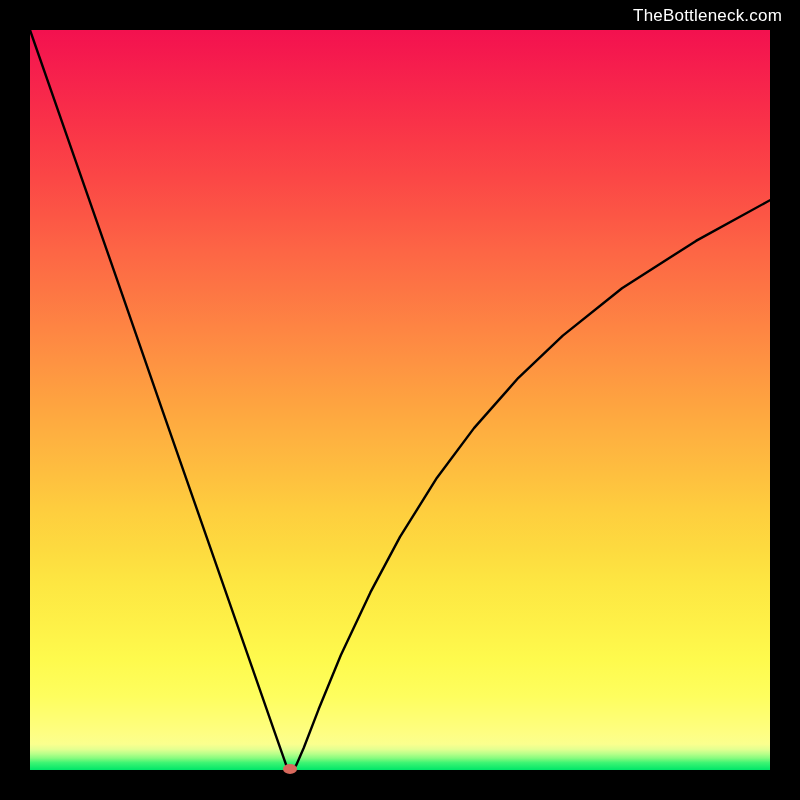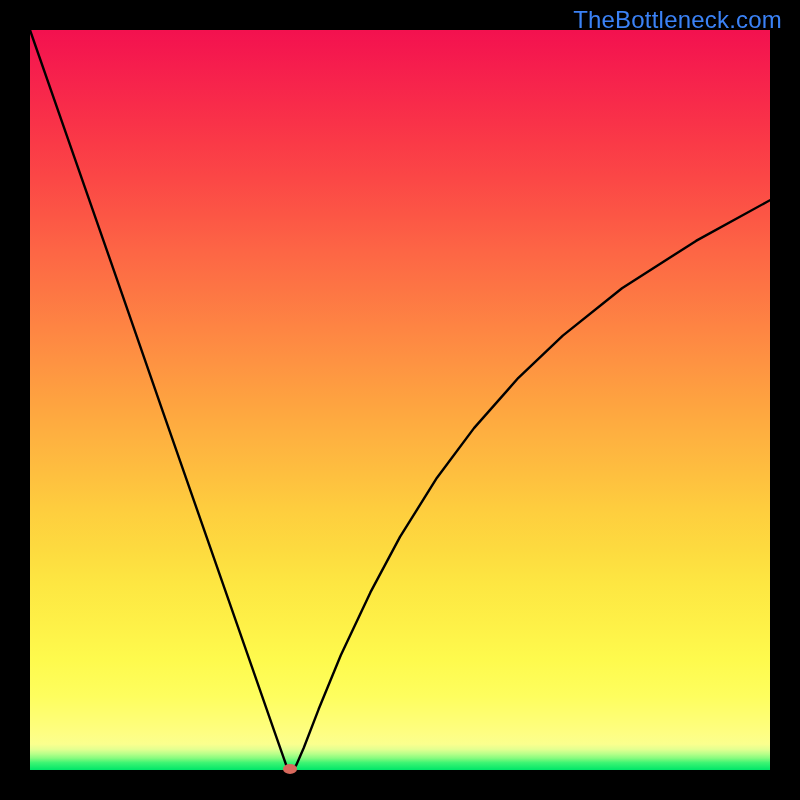--- a/index.html
+++ b/index.html
@@ -49,22 +49,22 @@
       #fa3947 85%,
       #f82b4a 90%,
       #f61e4d 95%,
       #f3114f 100%
     );
   }
   .watermark {
     position: absolute;
     top: 6px;
     right: 18px;
-    color: #3b82f6;
-    font-size: 24px;
+    color: #ffffff;
+    font-size: 17px;
     font-family: Arial, sans-serif;
     letter-spacing: 0.2px;
   }
   .curve-svg {
     position: absolute;
     left: 0;
     top: 0;
     width: 740px;
     height: 740px;
   }

